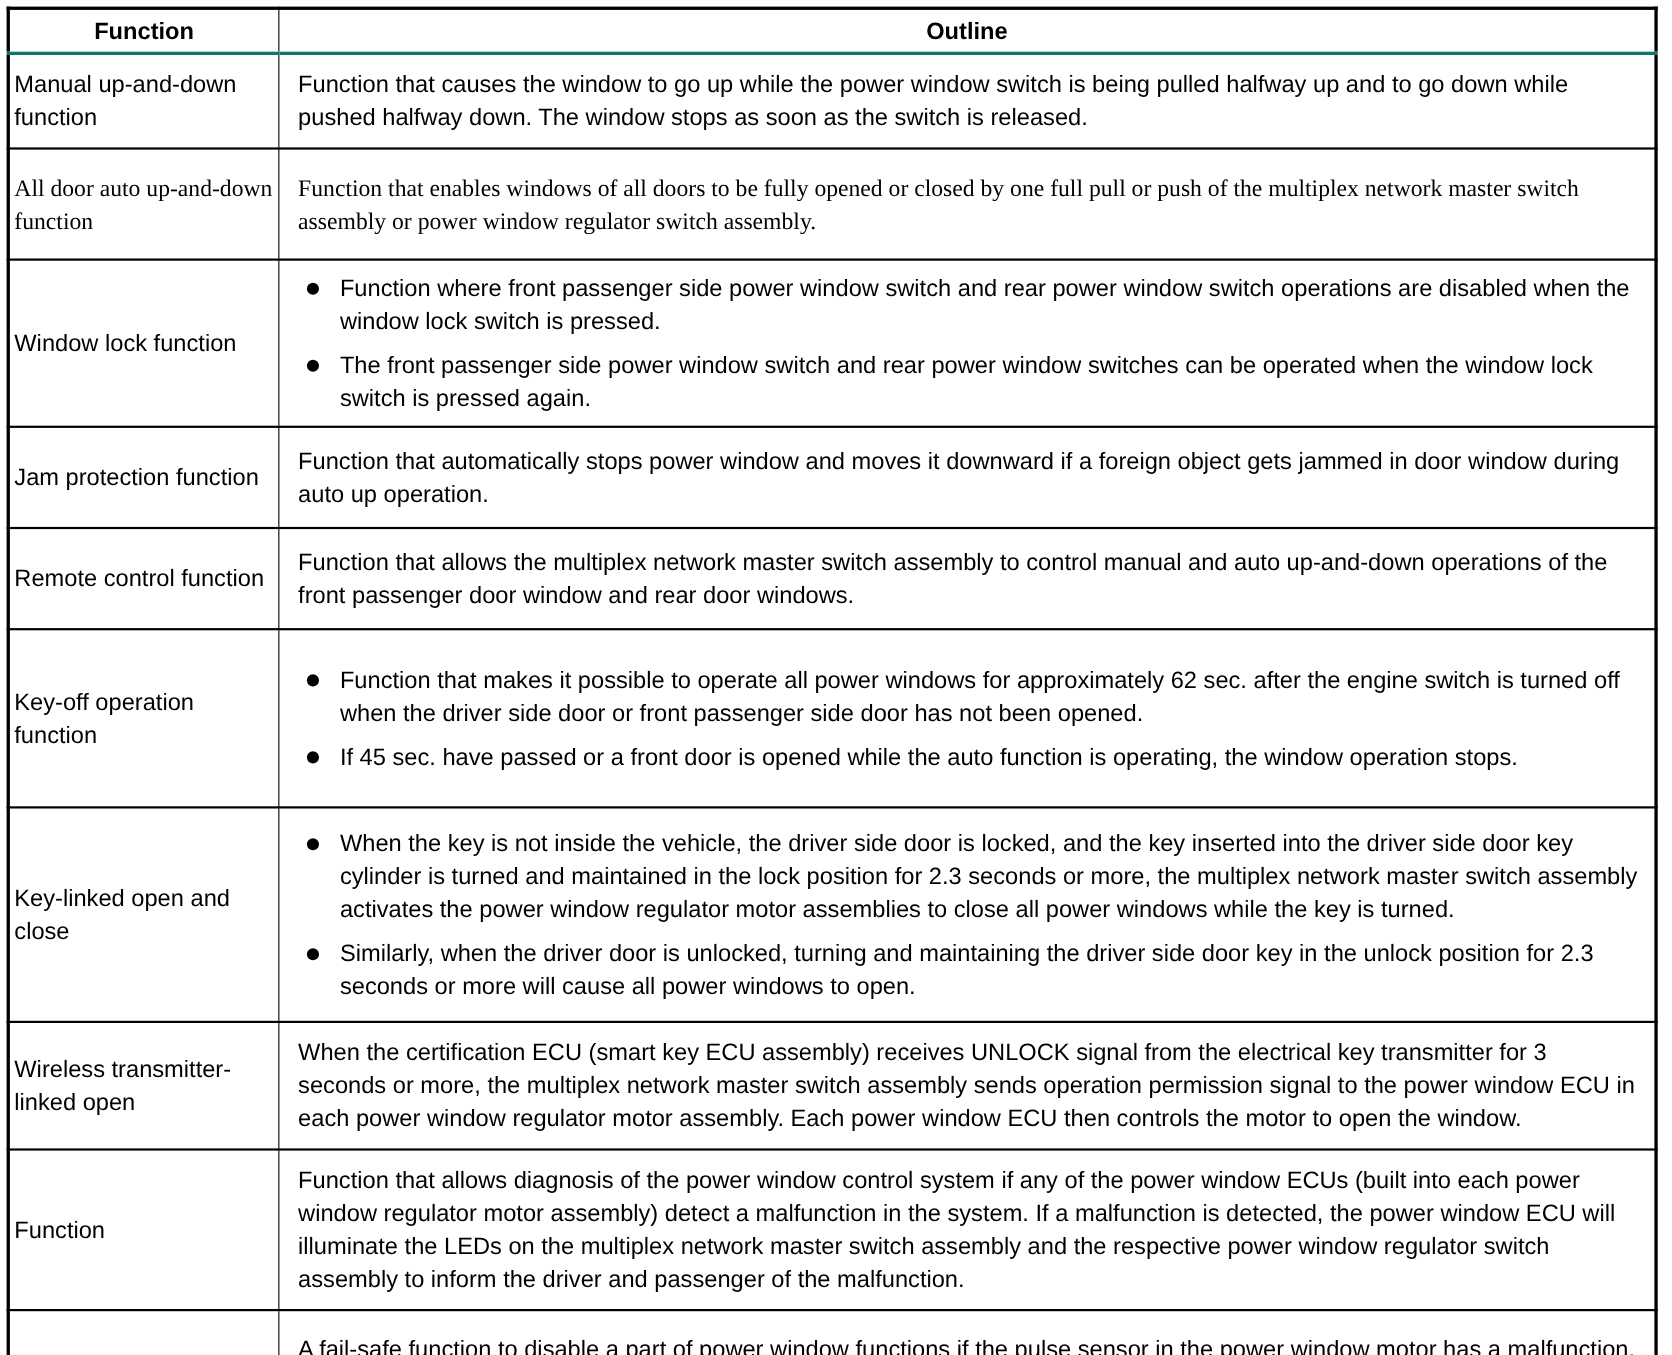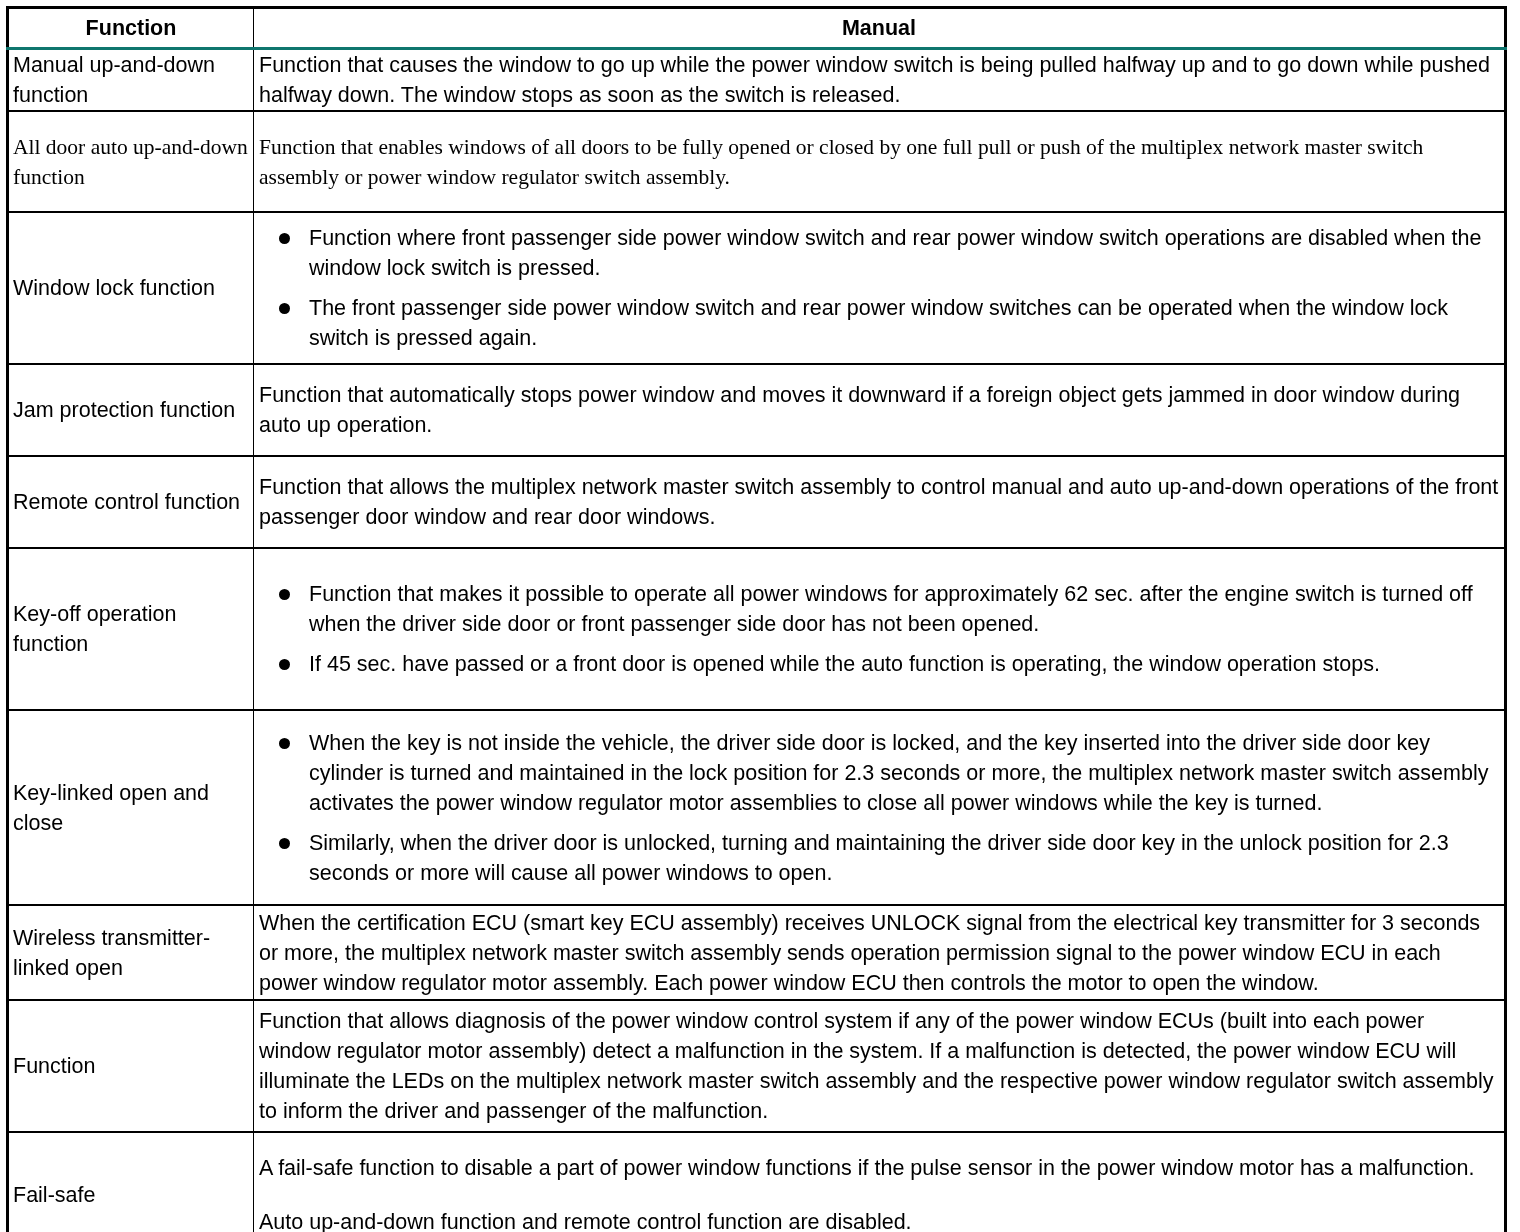--- a/index.html
+++ b/index.html
@@ -20,35 +20,35 @@
     border-bottom: 3px solid #0f766e; font-weight: bold; text-align: center; height: 38px;
   }
   table.spec tbody tr { border-bottom: 2px solid #000; }
   table.spec td.func { padding-left: 4px; }
   ul.bul { margin: 0; padding: 0; list-style: none; }
   ul.bul li { position: relative; padding-left: 50px; margin: 10px 0; }
   ul.bul li .dot {
     position: absolute; left: 20px; top: 10px; width: 11px; height: 11px;
     border-radius: 50%; background: #000;
   }
-  p.para { margin: 0; }
+  p.para { margin: 12px; }
   p.para + p.para { margin-top: 24px; }
 </style>
 </head>
 <body>
 
 <table class="spec">
   <colgroup>
       <col class="c1">
       <col class="c2">
     </colgroup>
   <thead>
     <tr>
       <th>Function</th>
-      <th>Manual</th>
+      <th>Outline</th>
     </tr>
   </thead>
   <tbody id="rows">
       <tr style="height: 58px;">
         <td class="func">Manual up-and-down function</td>
         <td>
           <p class="para">Function that causes the window to go up while the power window switch is being pulled halfway up and to go down while pushed halfway down. The window stops as soon as the switch is released.</p>
         </td>
       </tr>
       <tr style="height: 101px; font-family: Liberation Serif, serif;">

